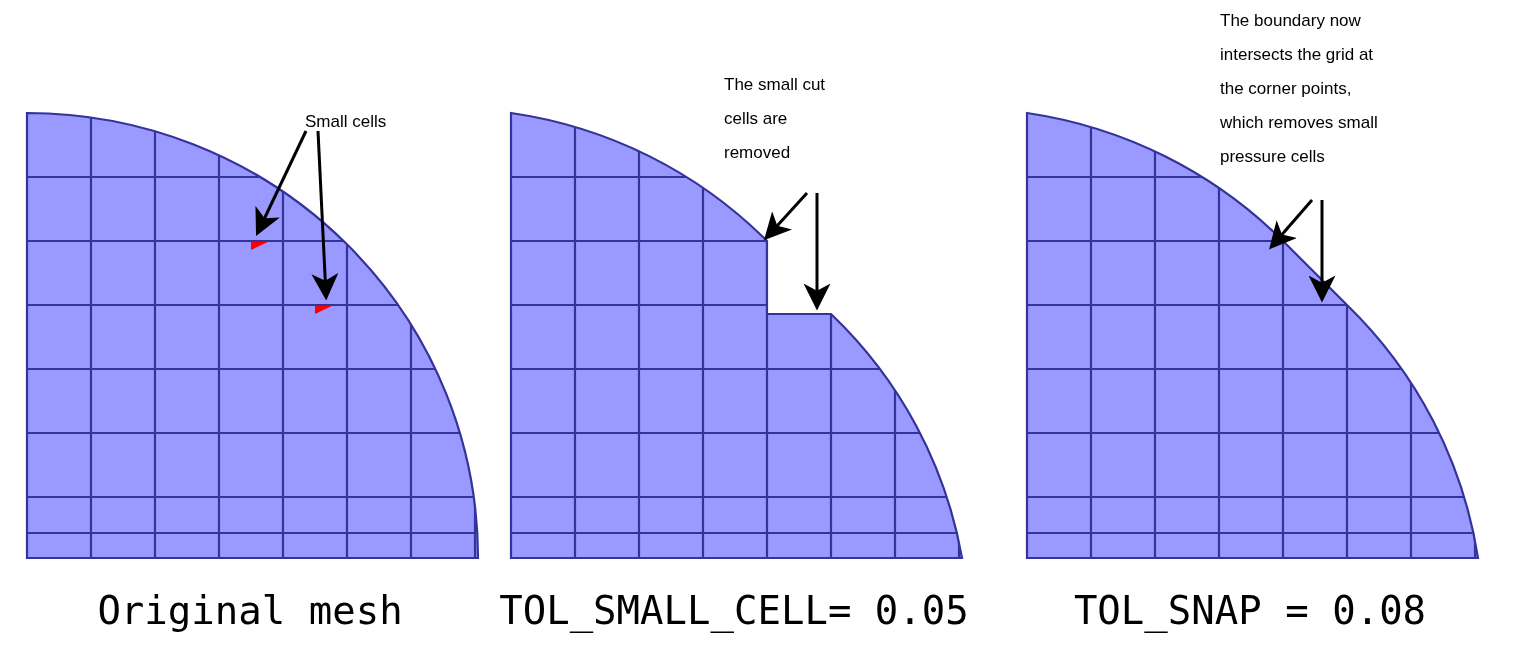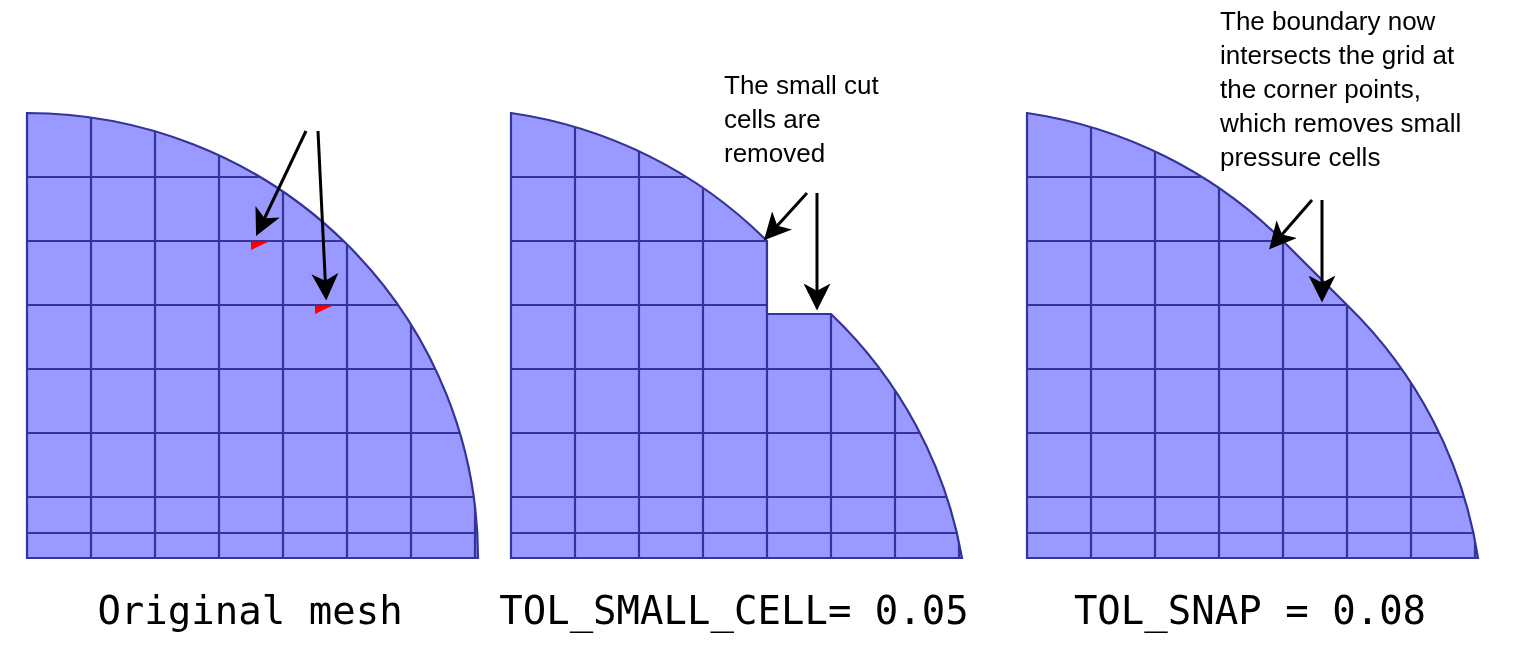--- a/index.html
+++ b/index.html
@@ -46,21 +46,21 @@
     font-family: "DejaVu Sans Mono", "Liberation Mono", monospace;
     font-size: 39px;
     color: #000000;
     letter-spacing: 0px;
     white-space: pre;
   }
   .callout {
     position: absolute;
     color: #000000;
     font-family: "Liberation Sans", sans-serif;
-    font-size: 26px;
+    font-size: 17px;
     line-height: 34px;
     white-space: pre-line;
   }
   #callout-1 {
     left: 305px;
     top: 105px;
     width: 190px;
   }
   #callout-2 {
     left: 240px;
@@ -111,20 +111,21 @@
         <line x1="27" y1="497" x2="500" y2="497"></line>
         <line x1="27" y1="533" x2="500" y2="533"></line>
       </g>
 
       <g stroke="#000000" stroke-width="3" fill="none">
         <path d="M 306,131 L 258,232" marker-end="url(#arrowhead-1)"></path>
         <path d="M 318,131 L 326,296" marker-end="url(#arrowhead-1)"></path>
       </g>
     </svg>
 
+    <div class="callout" id="callout-1">Small cells</div>
 
     <div class="caption">Original mesh</div>
   </div>
 
   <div class="panel" id="panel-2">
 
     <svg class="mesh-svg" viewBox="0 0 500 580">
       <defs>
         <clipPath id="clip-quarter-2">
           <path d="M 27,113 L 27,558 L 478,558

